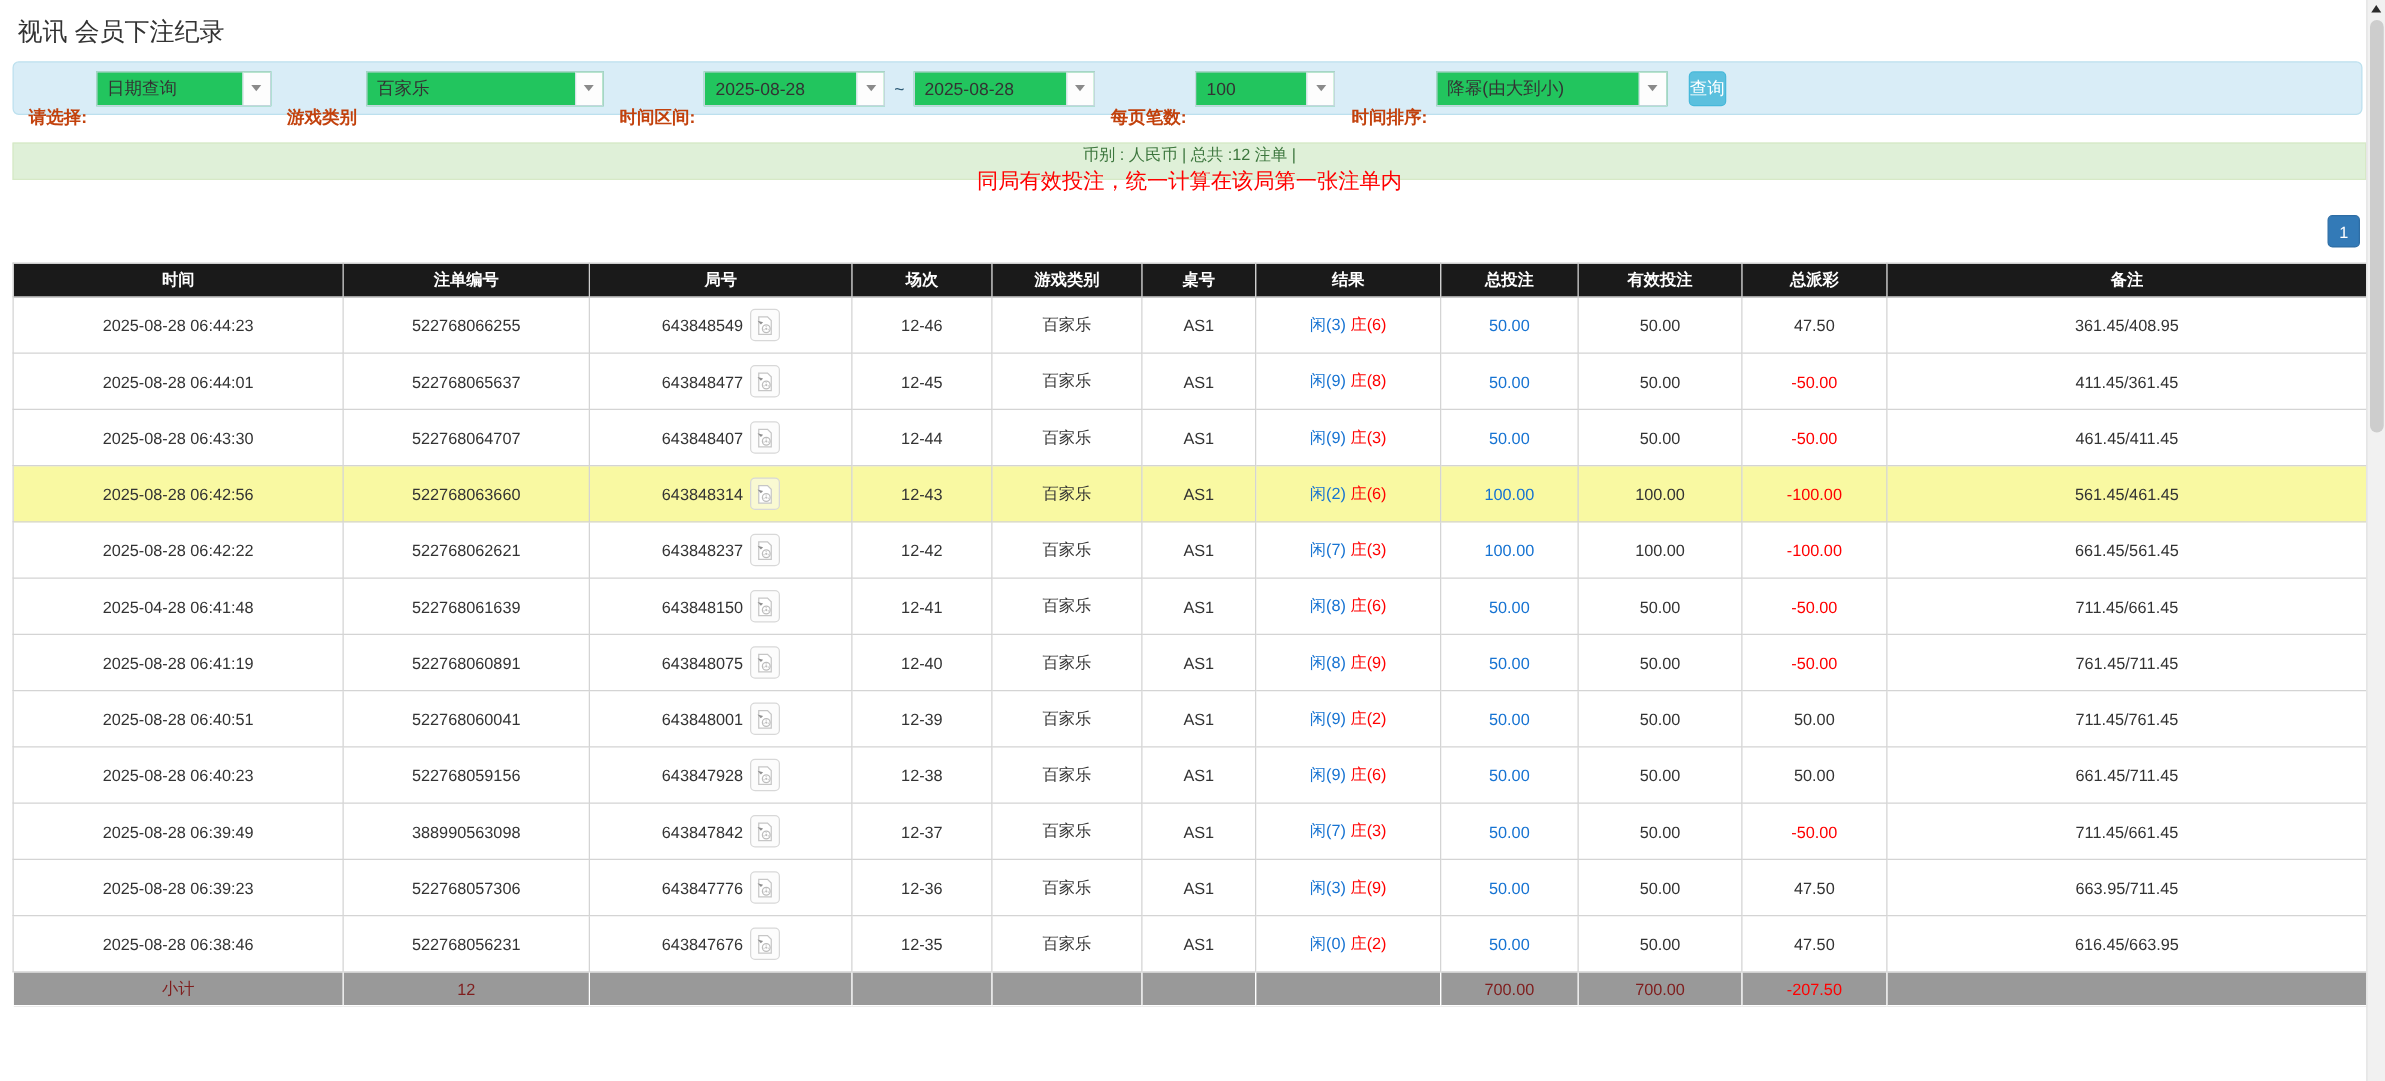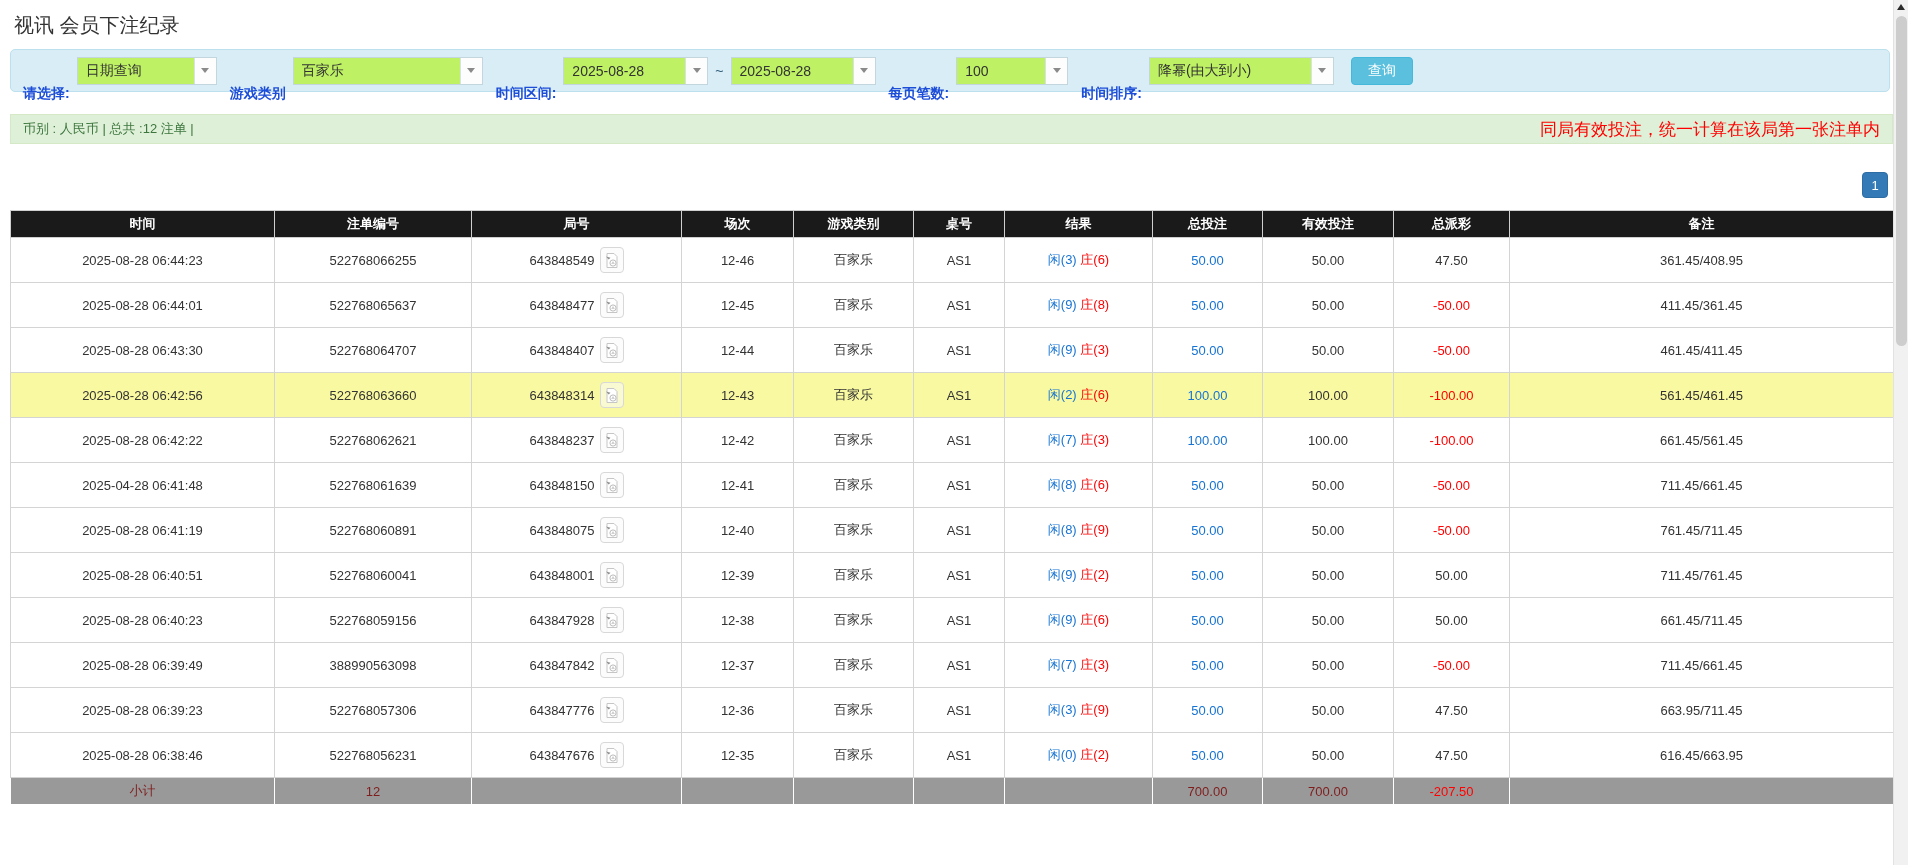--- a/index.html
+++ b/index.html
@@ -10,38 +10,38 @@
   }
   .page { width:1893px; }
   h1.page-title { margin:12px 0 10px 14px; font-size:20px; font-weight:400; color:#333; }
 
   
   .filter-bar {
     margin-left:10px; width:1880px; height:43px;
     background:var(--filter-bg,#d9edf7); border:1px solid #bce0ee; border-radius:5px;
     display:flex; align-items:center; padding:0 12px; gap:7px;
   }
-  .flabel { font-weight:bold; font-size:14px; color:#1d4ed8; white-space:nowrap; margin-left:6px;margin-top:47px; }
+  .flabel { font-weight:bold; font-size:14px; color:#c2410c; white-space:nowrap; margin-left:6px;margin-top:47px; }
   .flabel:first-child { margin-left:0; }
-  .combo { display:flex; align-items:stretch; height:28px; background:#bef264; border:1px solid #c3d6dd; }
+  .combo { display:flex; align-items:stretch; height:28px; background:#22c55e; border:1px solid #c3d6dd; }
   .combo-value { flex:1; display:flex; align-items:center; padding:0 8px; font-size:14px; color:#333; white-space:nowrap; overflow:hidden; }
   .combo-arrow { width:22px; border-left:1px solid #d5e3e8; display:flex; align-items:center; justify-content:center; background:#fdfdfd; cursor:pointer; }
   .tri { width:0; height:0; border-left:4px solid transparent; border-right:4px solid transparent; border-top:5px solid #8a8a8a; }
   .w-query{width:140px}.w-game{width:190px}.w-date{width:145px}.w-size{width:112px}.w-sort{width:185px}
   .tilde { font-size:14px; color:#2c5a75; }
   .search-btn {
-    margin-left:10px; height:28px; padding:0 16px; font-size:14px; cursor:pointer;
+    margin-left:10px; height:28px; padding:0 0; font-size:14px; cursor:pointer;
     background:var(--btn-bg,#5bc0de); color:#fff; border:1px solid #46b8da; border-radius:4px;
   }
 
   
   .summary-bar {
     margin:22px 0 0 10px; width:1883px; height:30px;
     background:var(--summary-bg,#dff0d8); border:1px solid #d6e9c6;
-    display:flex; align-items:center; justify-content:space-between; padding:0 12px;
+    display:flex; align-items:center; justify-content:space-between; padding:0 12px;flex-direction:column;
   }
   .summary-left { font-size:13px; color:var(--success-text,#3c763d); }
   .summary-note { font-size:17px; color:var(--red,#ff0000); }
 
   
   .pagination { margin:28px 5px 0 10px; width:1878px; display:flex; justify-content:flex-end; }
   .page-btn {
     width:26px; height:26px; font-size:13px; cursor:pointer;
     background:var(--pg-bg,#337ab7); color:#fff; border:1px solid #2e6da4; border-radius:4px;
   }

